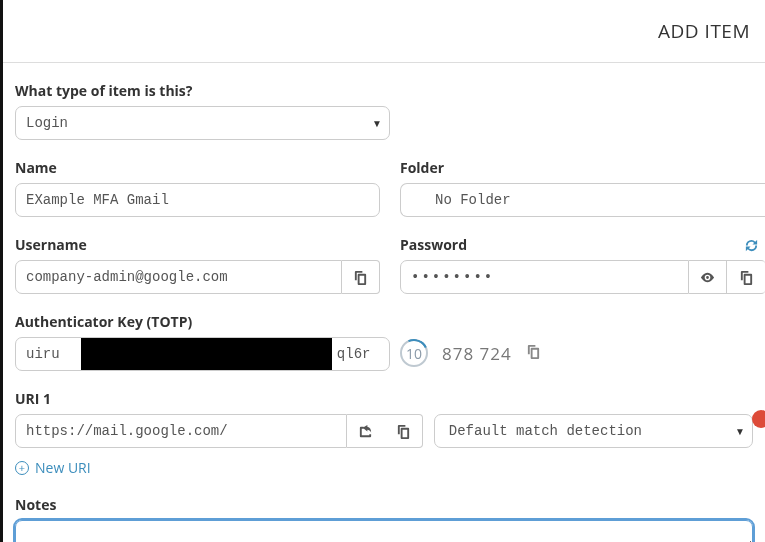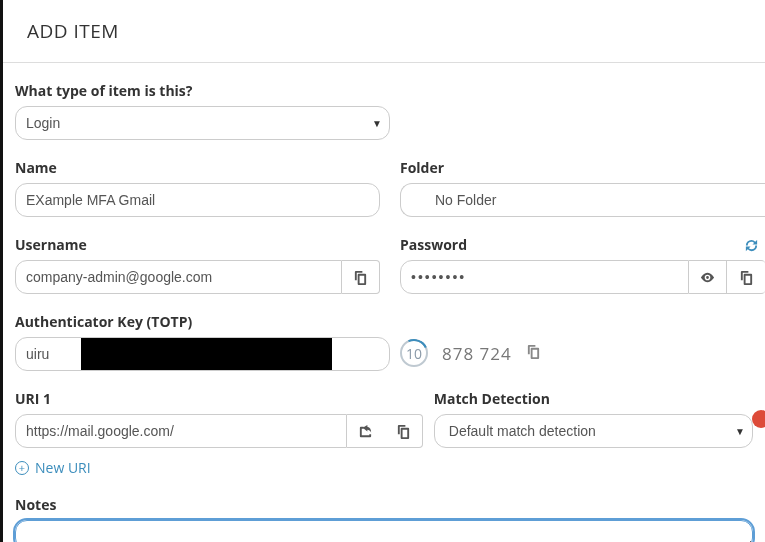--- a/index.html
+++ b/index.html
@@ -1,26 +1,26 @@
 <!DOCTYPE html>
 <html><head>
 <meta charset="utf-8">
 <style>
 * { box-sizing: border-box; margin: 0; padding: 0; }
 body { font-family: "Open Sans", "Helvetica Neue", Arial, sans-serif; font-size: 14px; color: #333; background: #fff; width: 765px; height: 542px; overflow: hidden; position: relative; border-left: 3px solid #111; }
-.header { padding: 18px 15px 18px 24px; border-bottom: 1px solid #ddd; }
+.header { padding: 18px 15px 18px 24px; border-bottom: 1px solid #ddd; text-align: right; }
 .header h1 { font-size: 19px; font-weight: 400; color: #333; letter-spacing: 0.5px; }
 .body { padding: 0 12px; }
 .section { margin-top: 18px; }
 label.field-label { display: block; font-size: 14px; font-weight: 700; color: #333; margin-bottom: 6px; }
 .row { display: flex; gap: 20px; }
 .col { flex: 1; min-width: 0; }
 .col.right { margin-right: -12px; }
 .select-wrap { position: relative; width: 375px; }
-select, input[type=text], input[type=password], textarea { width: 100%; height: 34px; border: 1px solid #ccc; border-radius: 12px; padding: 6px 10px; font-size: 14px; color: #555; background: #fff; font-family: Liberation Sans, sans-serif; }
+select, input[type=text], input[type=password], textarea { width: 100%; height: 34px; border: 1px solid #ccc; border-radius: 7px; padding: 6px 10px; font-size: 14px; color: #555; background: #fff; font-family: Liberation Mono, monospace; }
 select { appearance: none; -webkit-appearance: none; padding-right: 24px; background: #fff; }
 .select-caret { position: absolute; right: 8px; top: 50%; transform: translateY(-50%); pointer-events: none; font-size: 10px; color: #333; }
 textarea { height: 30px; resize: vertical; }
 textarea.focused { outline: 2px solid #5e9ed6; border-color: #5e9ed6; }
 .input-group { display: flex; }
 .input-group input { flex: 1; border-top-right-radius: 0; border-bottom-right-radius: 0; }
 .input-group .addon { width: 38px; height: 34px; border: 1px solid #ccc; border-left: none; display: flex; align-items: center; justify-content: center; background: #fff; color: #555; }
 .input-group .addon:last-child { border-top-right-radius: 4px; border-bottom-right-radius: 4px; }
 .input-group .addon + .addon { }
 .mono { font-family: "Menlo", "Consolas", monospace; font-size: 13px; }
@@ -154,21 +154,20 @@
             </svg>
         </div>
         <div class="addon">
           <svg class="icon-svg" viewBox="0 0 16 16">
               <path d="M10 1H3a1 1 0 0 0-1 1v9h2V3h6V1zm3 3H6a1 1 0 0 0-1 1v10a1 1 0 0 0 1 1h7a1 1 0 0 0 1-1V5a1 1 0 0 0-1-1zm-1 10H7V6h5v8z"></path>
             </svg>
         </div>
       </div>
     </div>
     <div class="match-col">
-      <label class="field-label">Match Detection</label>
       <div class="match-wrap">
         <select style="padding-left:14px;">
           <option>Default match detection</option>
         </select>
         <span class="select-caret">▼</span>
       </div>
     </div>
   </div>
 
   <a class="link">

